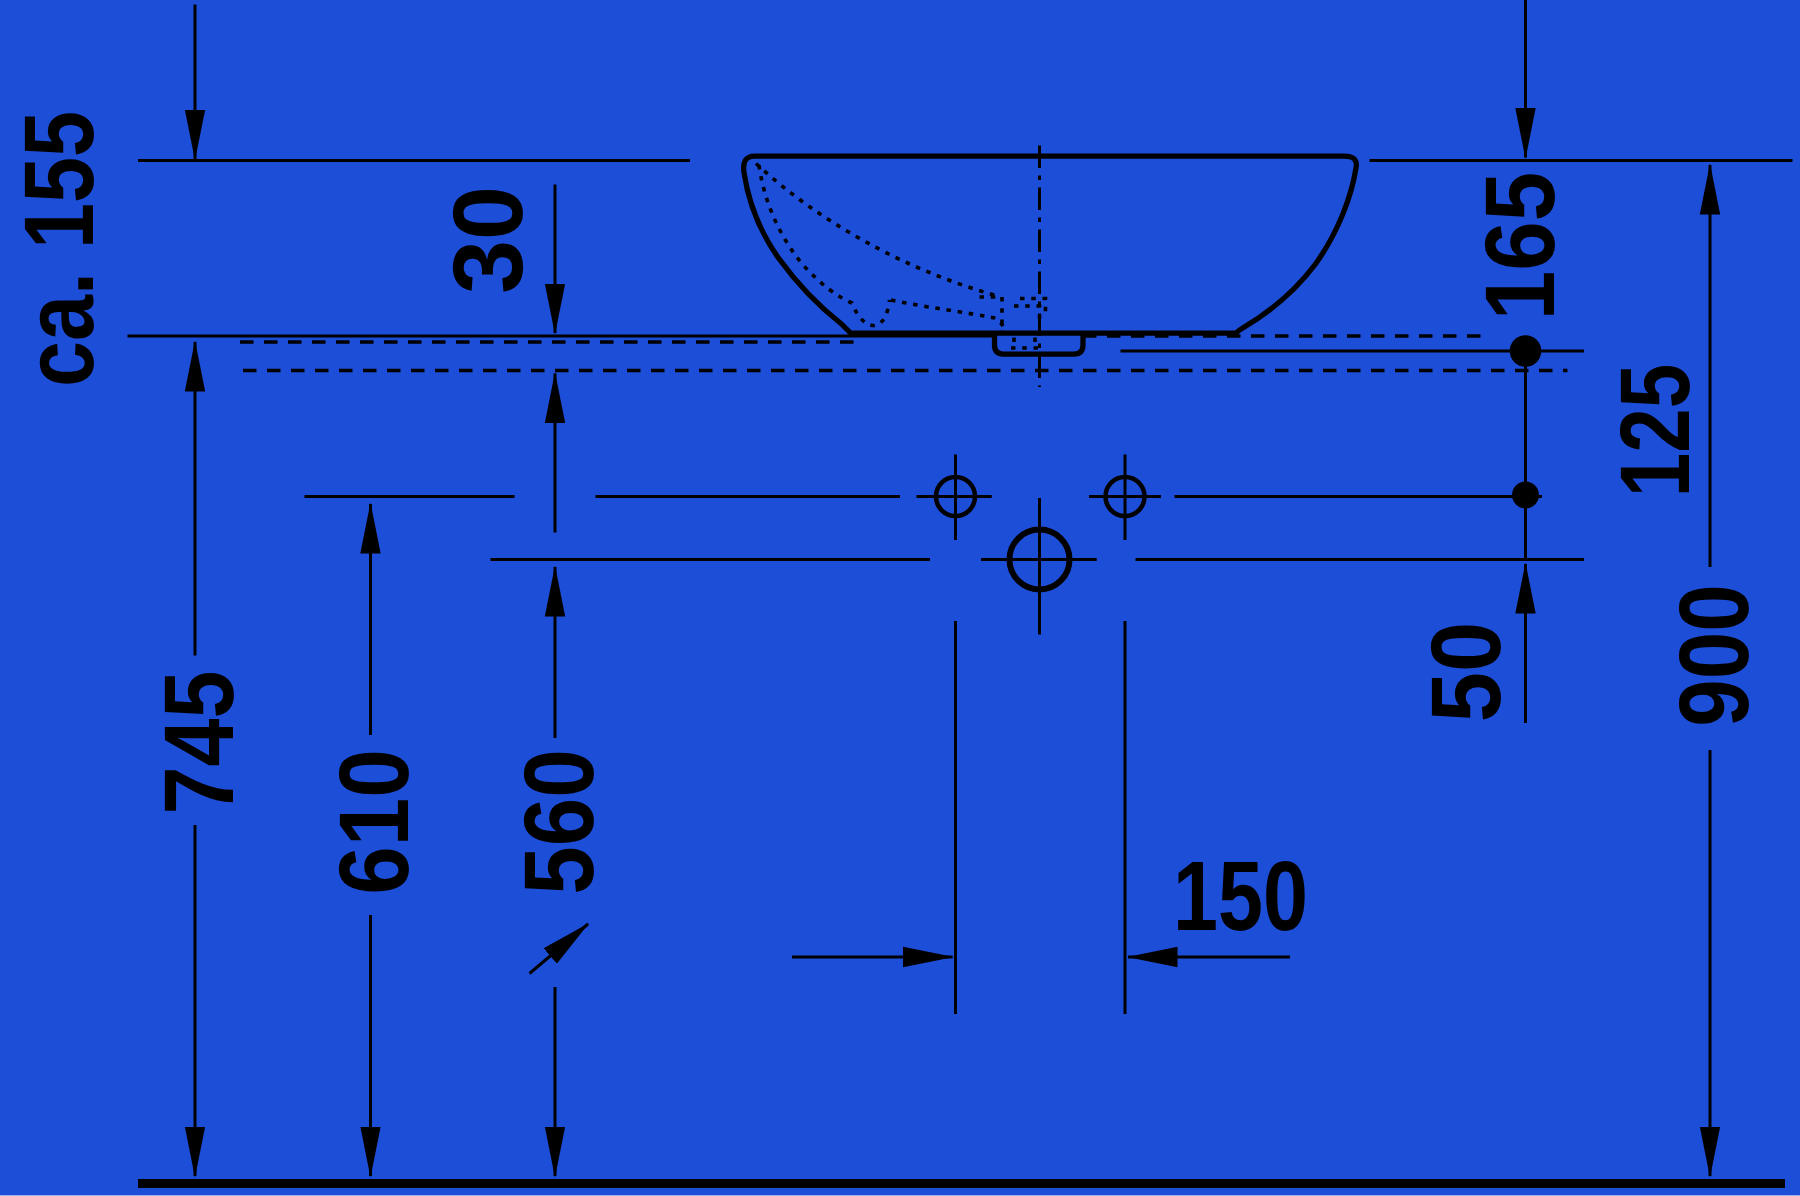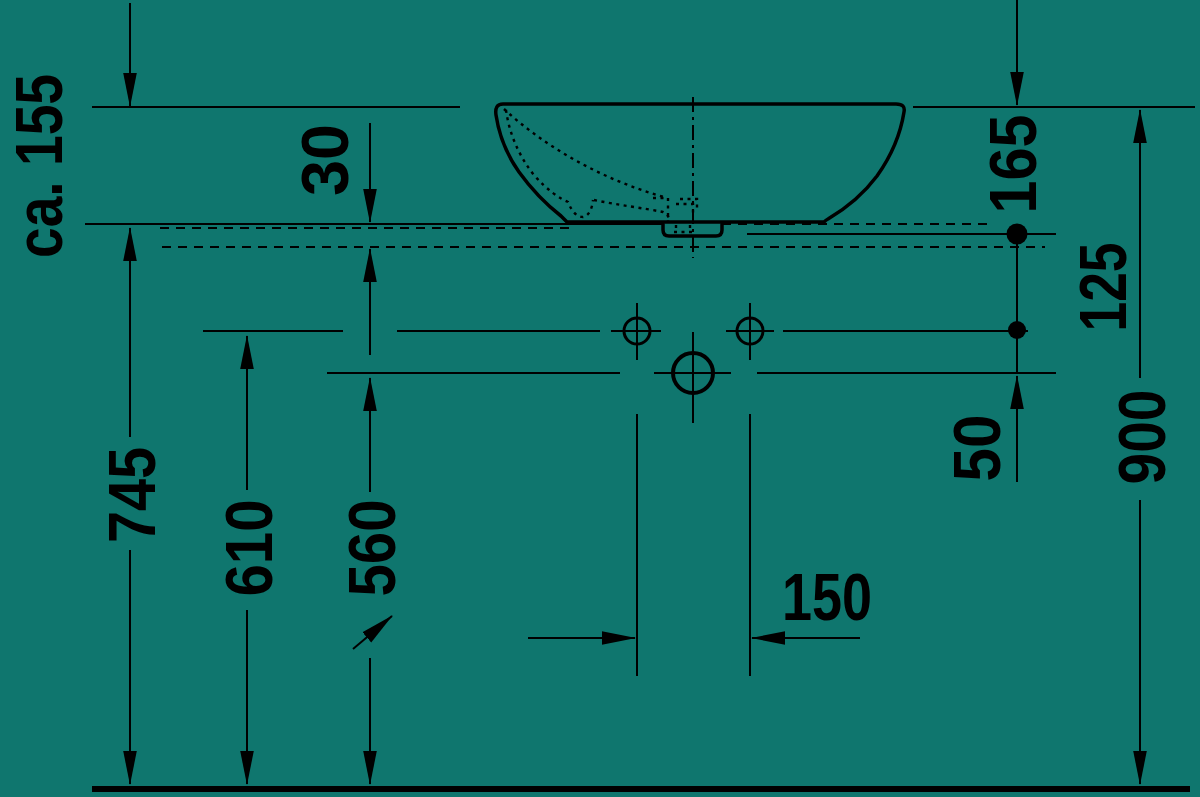--- a/index.html
+++ b/index.html
@@ -1,16 +1,16 @@
 <!DOCTYPE html>
 <html><head>
 <meta charset="utf-8">
 <style>
   html,body{margin:0;padding:0;background:#ffffff;}
-  .stage{position:relative;width:1200px;height:797px;background:#0f766e;overflow:hidden;}
+  .stage{position:relative;width:1200px;height:797px;background:#1d4ed8;overflow:hidden;}
   svg{display:block;}
   .ln{stroke:#000;stroke-width:2;fill:none;}
   .ln-thick{stroke:#000;stroke-width:3.5;fill:none;stroke-linejoin:round;stroke-linecap:round;}
   .dash{stroke:#000;stroke-width:2.2;fill:none;stroke-dasharray:9 7;}
   .dot-profile{stroke:#000;stroke-width:2.4;fill:none;stroke-dasharray:3 4.5;}
   .cline{stroke:#000;stroke-width:2;fill:none;stroke-dasharray:15 5 3 5;}
   .dim{stroke:#000;stroke-width:2;fill:none;}
   .lbl{font-family:"Liberation Sans","DejaVu Sans",sans-serif;font-weight:bold;font-size:66px;fill:#000;}
 </style>
 </head>

